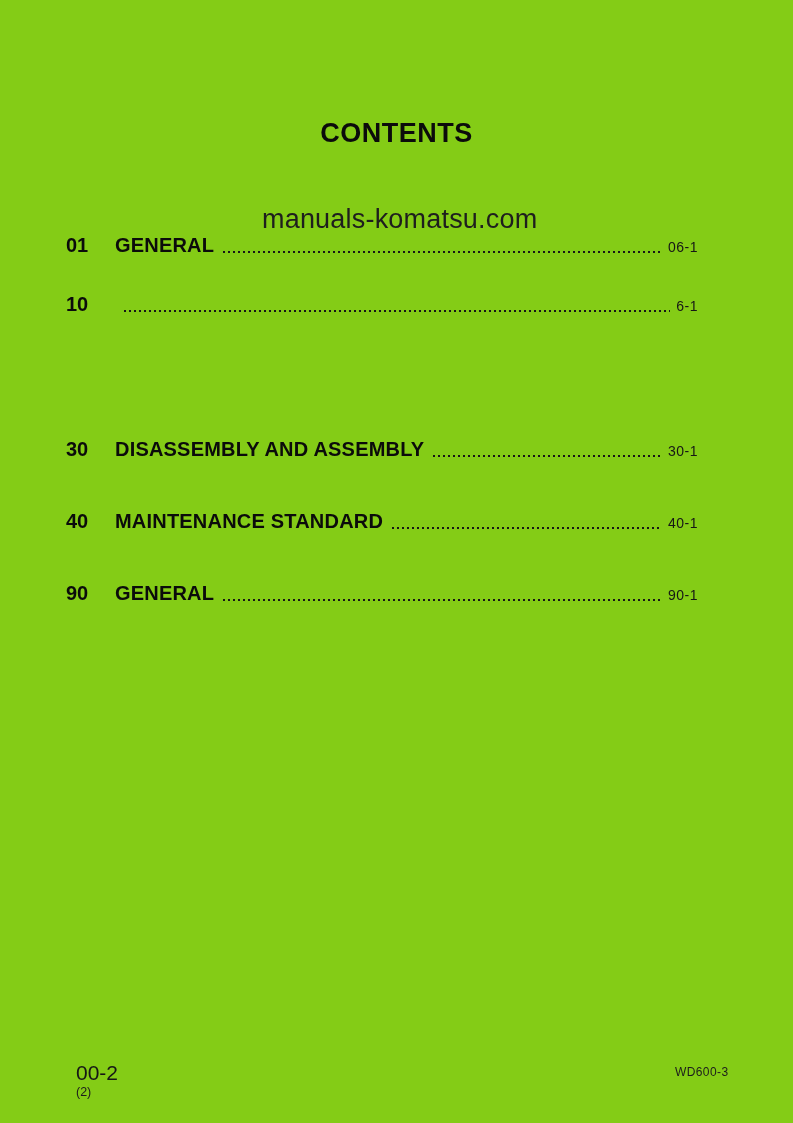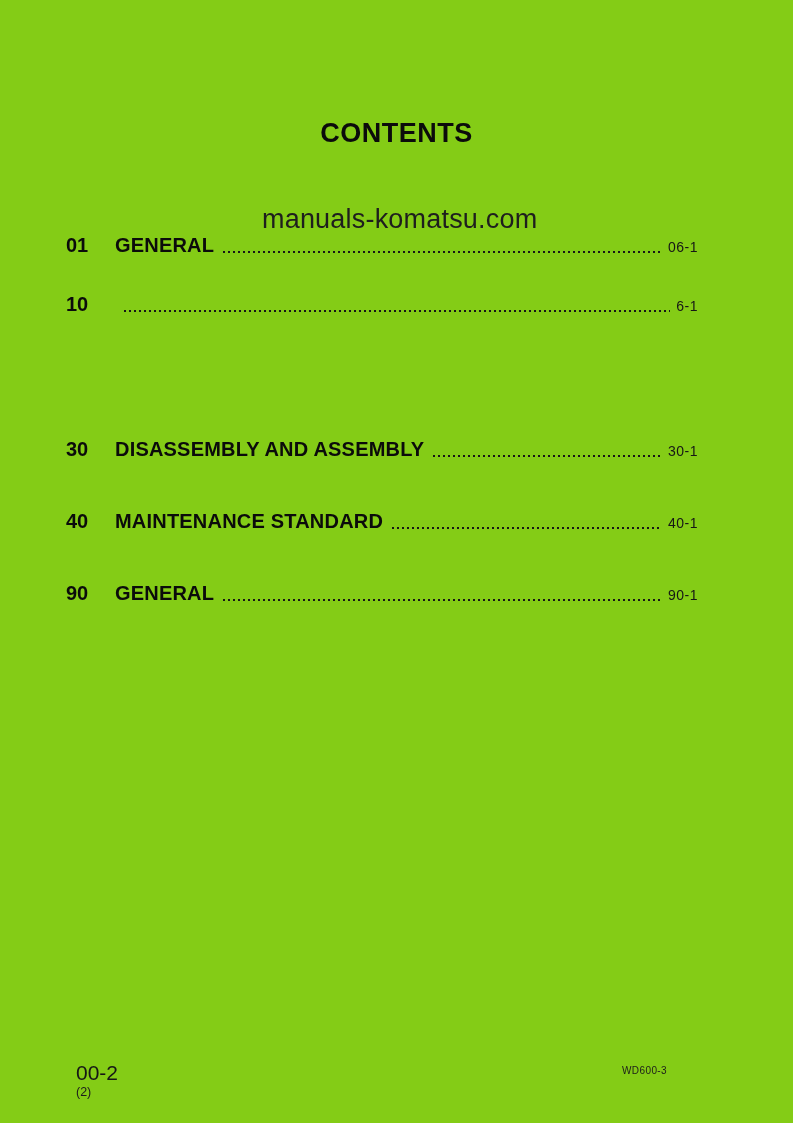--- a/index.html
+++ b/index.html
@@ -100,22 +100,22 @@
     position: absolute;
     top: 1086px;
     left: 76px;
     font-size: 12.5px;
     line-height: 1;
     color: #1c1c1c;
   }
   .footer-model {
     position: absolute;
     top: 1066px;
-    left: 622px;
-    font-size: 10px;
+    left: 675px;
+    font-size: 12px;
     line-height: 1;
     letter-spacing: 0.4px;
     color: #1c1c1c;
     text-align: right;
   }
 </style>
 </head>
 <body>
 
 <div class="page">

